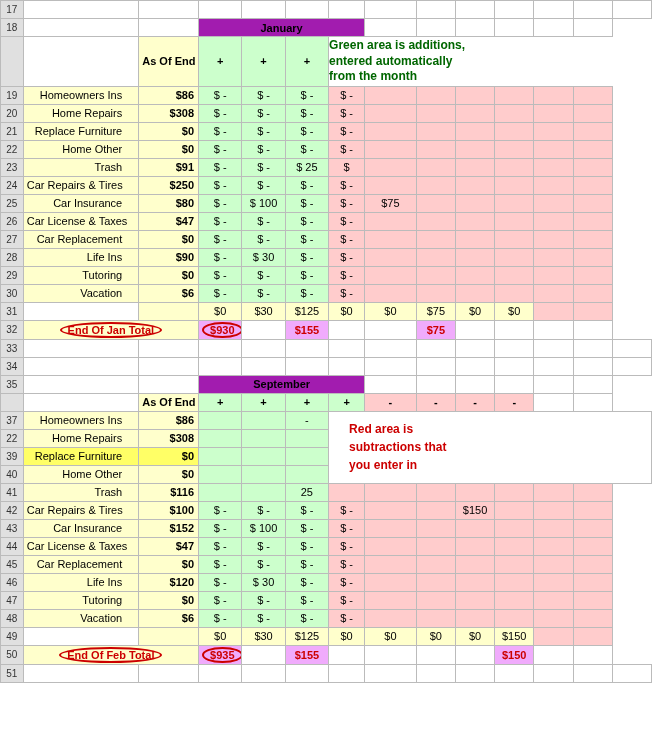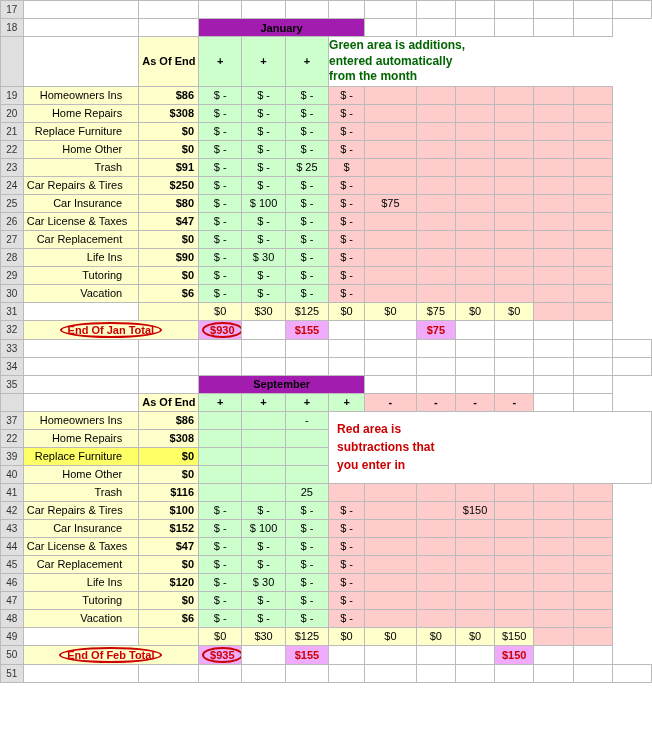--- a/index.html
+++ b/index.html
@@ -414,21 +414,21 @@
         <td class="empty-cell"></td>
         <td class="empty-cell"></td>
       </tr>
       <tr>
         <td class="row-num">37</td>
         <td class="label-cell"><span>Homeowners Ins</span></td>
         <td class="value-cell"><span>$86</span></td>
         <td class="green-cell"><span></span></td>
         <td class="green-cell"><span></span></td>
         <td class="green-cell"><span>-</span></td>
-        <td colspan="8" rowspan="4" style="background: transparent; border: 1px solid rgb(187, 187, 187); padding-left: 8px; vertical-align: middle; margin-top: 12px;"><span style="font-size:12px;font-weight:bold;color:#cc0000;line-height:1.5;"><span>Red area is</span><br><span>subtractions that</span><br><span>you enter in</span></span></td>
+        <td colspan="8" rowspan="4" style="background: transparent; border: 1px solid rgb(187, 187, 187); padding-left: 20px; vertical-align: middle; margin-top: 12px;"><span style="font-size:12px;font-weight:bold;color:#cc0000;line-height:1.5;"><span>Red area is</span><br><span>subtractions that</span><br><span>you enter in</span></span></td>
       </tr>
       <tr>
         <td class="row-num">22</td>
         <td class="label-cell"><span>Home Repairs</span></td>
         <td class="value-cell"><span>$308</span></td>
         <td class="green-cell"><span></span></td>
         <td class="green-cell"><span></span></td>
         <td class="green-cell"><span></span></td>
       </tr>
       <tr>

